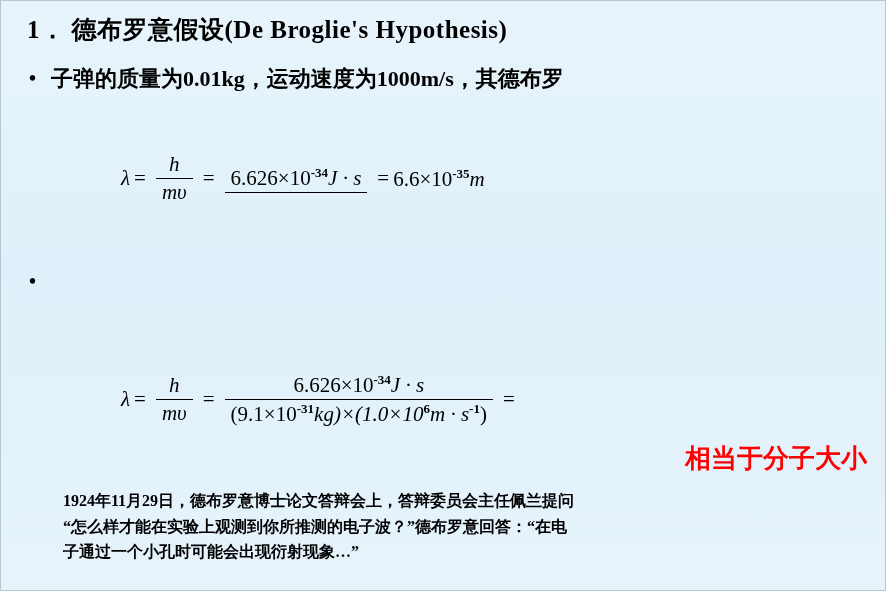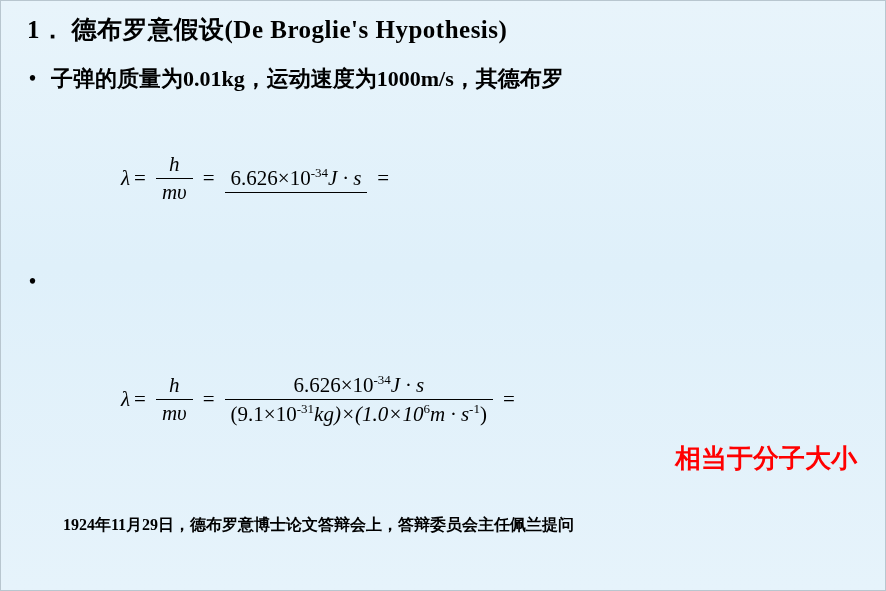--- a/index.html
+++ b/index.html
@@ -53,21 +53,21 @@
     font-size: 20px;
     line-height: 1.5;
   }
   .bullet .btext {
     max-width: 760px;
     text-align: center;
   }
   #bullet-1 { left: 28px; top: 62px; }
   #bullet-2 { left: 28px; top: 265px; }
 
-  .sup { font-size: 0.62em; vertical-align: super; }
+  .sup { font-size: 0.62em; vertical-align: super; font-weight: bold; }
 
   
   .equation {
     position: absolute;
     font-family: "Liberation Serif", serif;
     font-size: 21px;
     color: #000000;
     display: flex;
     align-items: center;
     white-space: nowrap;
@@ -90,37 +90,36 @@
   }
   .frac .bar {
     width: 100%;
     height: 1px;
     background: #000;
   }
   .eqsign { margin: 0 4px; }
 
   .red-note {
     position: absolute;
-    right: 28px;
+    right: 18px;
     top: 440px;
     color: #ff0000;
     font-size: 26px;
     font-weight: bold;
     white-space: nowrap;
   }
   .footnote {
     position: absolute;
     left: 62px;
     top: 487px;
     width: 800px;
     font-size: 16px;
     font-weight: bold;
     color: #000000;
     line-height: 1.6;
-    margin-top: 24px;
   }
   .footnote div { white-space: nowrap; }
 </style>
 </head>
 <body>
 
 <div class="slide">
 
   <div class="title">
     <span class="num">1．</span><span>德布罗意假设</span><span class="en">(De Broglie's Hypothesis)</span>
@@ -140,20 +139,21 @@
       <span class="num-part ital">h</span>
       <span class="bar"></span>
       <span class="den-part ital">mυ</span>
     </span>
     <span class="eqsign">=</span>
     <span class="frac">
       <span class="num-part"><span>6.626×10</span><span class="sup">-34</span><span class="ital">J · s</span></span>
       <span class="bar"></span>
     </span>
     <span class="eqsign">=</span>
+    <span><span>6.6×10</span><span class="sup">-35</span><span class="ital">m</span></span>
   </div>
 
   <div class="bullet" id="bullet-2">
     <span class="dot">•</span>
     <span class="btext">
       <br>
     </span>
   </div>
 
   <div class="equation" id="equation-2">
@@ -170,15 +170,17 @@
       <span class="bar"></span>
       <span class="den-part"><span>(9.1×10</span><span class="sup">-31</span><span class="ital">kg)×(1.0×10</span><span class="sup">6</span><span class="ital">m · s</span><span class="sup">-1</span><span>)</span></span>
     </span>
     <span class="eqsign">=</span>
   </div>
 
   <div class="red-note">相当于分子大小</div>
 
   <div class="footnote">
     <div>1924年11月29日，德布罗意博士论文答辩会上，答辩委员会主任佩兰提问</div>
+    <div>“怎么样才能在实验上观测到你所推测的电子波？”德布罗意回答：“在电</div>
+    <div>子通过一个小孔时可能会出现衍射现象…”</div>
   </div>
 
 </div>
 
 </body></html>

